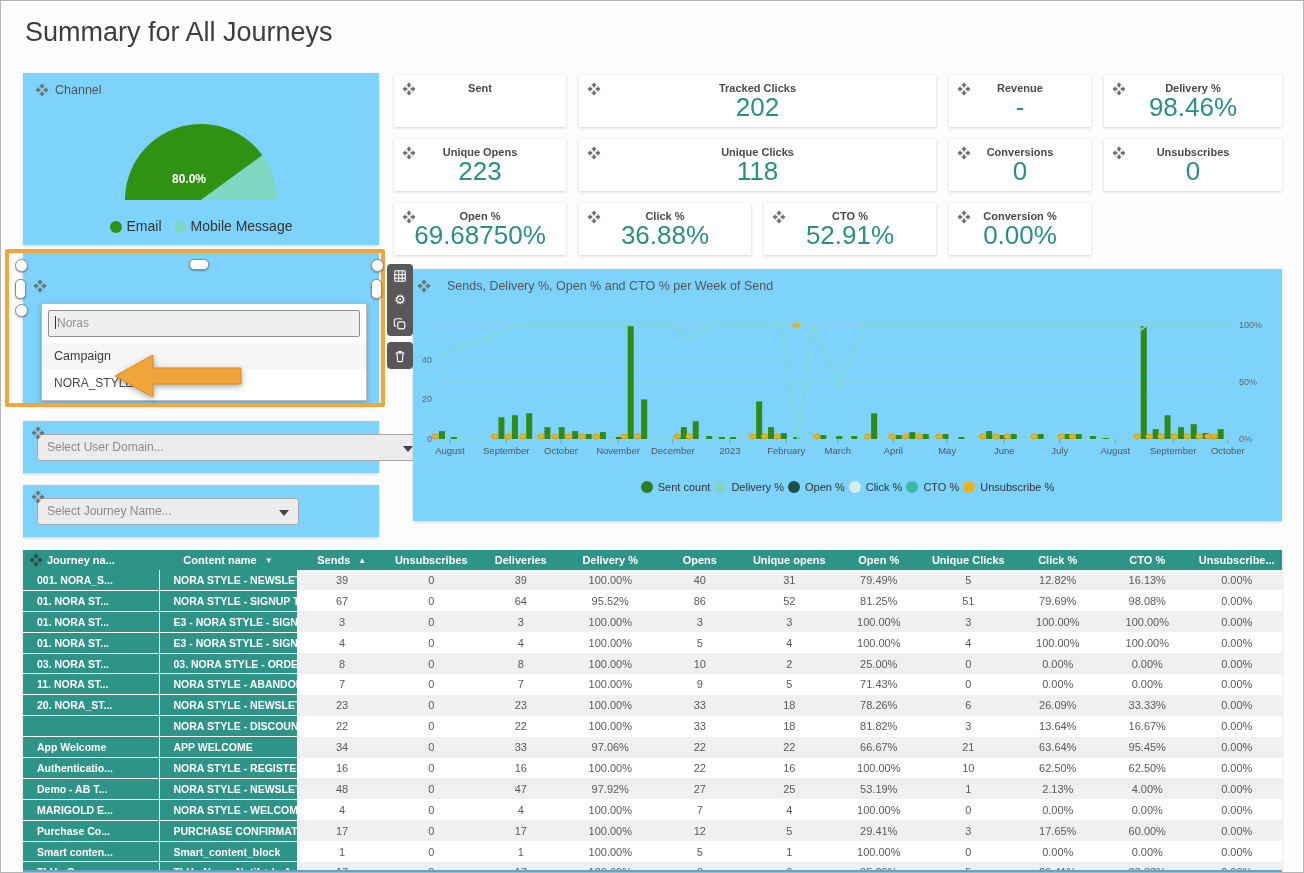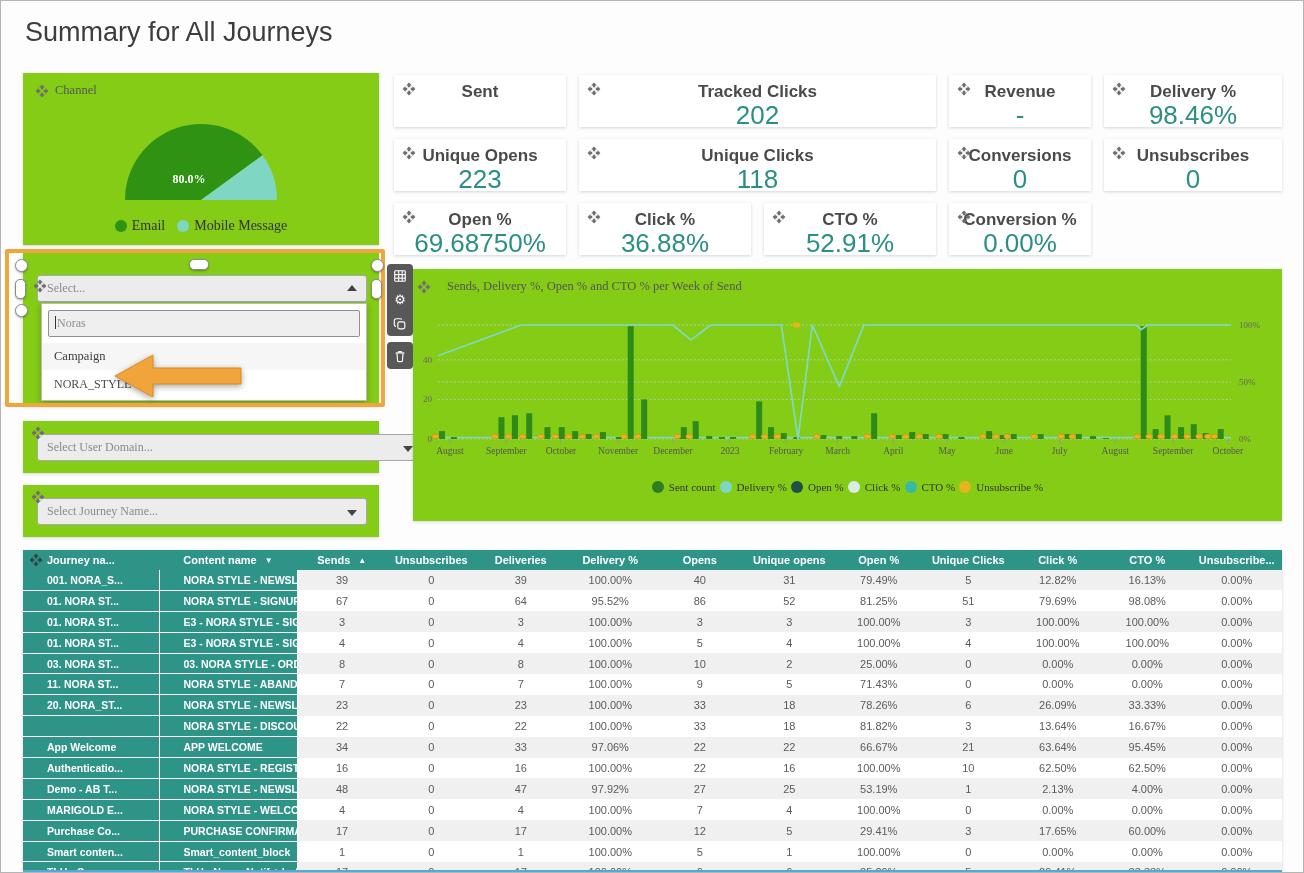--- a/index.html
+++ b/index.html
@@ -1,29 +1,29 @@
 <!DOCTYPE html>
 <html><head>
 <meta charset="utf-8">
 <style>
   html,body{margin:0;padding:0;}
   .page{position:relative;width:1304px;height:873px;box-sizing:border-box;background:#fdfdfd;
         border:1px solid #b5b5b5;overflow:hidden;font-family:"Liberation Sans",sans-serif;}
-  .card{position:absolute;background:#84cc16;box-shadow:0 1px 3px rgba(0,0,0,.16);font-family:Liberation Serif, serif;}
+  .card{position:absolute;background:#7dd3fc;box-shadow:0 1px 3px rgba(0,0,0,.16);}
   .page-title{position:absolute;left:24px;top:16px;font-size:27px;color:#3d3d3d;}
   .mv{width:14px;height:14px;fill:#6e6e6e;}
   .widget-head{position:absolute;left:12px;top:10px;display:flex;align-items:center;gap:6px;
                font-size:12.5px;color:#555;}
   
   .kpi-grid{position:absolute;left:393px;top:74px;width:888px;display:grid;
             grid-template-columns:172px 172px 172px 142px 178px;grid-auto-rows:52px;
             column-gap:13px;row-gap:12px;}
   .kpi{position:relative;background:#fff;box-shadow:0 1px 3px rgba(0,0,0,.16);text-align:center;}
   .kpi .mv{position:absolute;left:8px;top:7px;}
-  .kpi-label{font-size:17px;font-weight:bold;color:#4a4a4a;margin-top:7px;}
+  .kpi-label{font-size:11px;font-weight:bold;color:#4a4a4a;margin-top:7px;}
   .kpi-value{font-size:26px;color:#2a8f85;line-height:1.05;}
   .span2{grid-column:span 2;}
   
   .legend-row{position:absolute;left:0;right:0;display:flex;justify-content:center;gap:12px;
               font-size:14px;color:#333;align-items:center;}
   .dot{display:inline-block;width:12px;height:12px;border-radius:50%;margin-right:5px;vertical-align:-2px;}
   
   .sel{position:relative;box-sizing:border-box;background:#ececec;border:1px solid #a8a8a8;
        border-radius:3px;height:27px;line-height:25px;padding:0 26px 0 9px;font-size:12px;color:#8a8a8a;}
   .tri{position:absolute;right:9px;top:11px;width:0;height:0;border-left:5px solid transparent;
@@ -59,21 +59,21 @@
   
   .table-card{position:absolute;left:22px;top:549px;width:1259px;box-shadow:0 1px 3px rgba(0,0,0,.16);}
   table{border-collapse:collapse;width:100%;table-layout:fixed;font-size:11px;}
   thead th{background:#2f9488;color:#fff;height:20px;font-weight:bold;text-align:center;
            padding:0 4px;white-space:nowrap;overflow:hidden;}
   thead th:nth-child(1){width:108px;text-align:left;padding-left:24px;}
   thead th:nth-child(2){width:130px;}
   tbody td{height:19.9px;color:#5a5a5a;text-align:center;padding:0 4px;white-space:nowrap;overflow:hidden;background:#fff;}
   tbody tr:nth-child(odd) td{background:#f0f0f0;}
   tbody td.name{background:#2f9488 !important;color:#fff;font-weight:bold;text-align:left;font-size:10.5px;
-           border-bottom:1px solid rgba(255,255,255,.28);border-right:1px solid rgba(255,255,255,.28);padding-left:24px;}
+           border-bottom:1px solid rgba(255,255,255,.28);border-right:1px solid rgba(255,255,255,.28);padding-left:14px;}
   .sort-arrow{font-size:8px;margin-left:8px;vertical-align:1px;}
   .tbl-mv{position:absolute;left:6px;top:3px;z-index:5;}
   .tbl-mv .mv{fill:#2c2c2c;opacity:.75;}
   .hscroll{position:absolute;left:22px;top:869px;width:1259px;height:3.5px;background:#55aad5;z-index:40;}
 </style>
 </head>
 <body>
 
 <svg width="0" height="0" style="position:absolute">
     <defs>
@@ -187,24 +187,20 @@
         </svg>
         <div class="kpi-label">Conversion %</div>
         <div class="kpi-value">0.00%</div>
       </div>
   </div>
 
   <div class="card" style="left:22px;top:252px;width:356px;height:152px;box-shadow:0 1px 4px rgba(0,0,0,.2);">
     <svg class="mv" viewBox="0 0 24 24" style="position:absolute;left:10px;top:26px;z-index:14;">
         <use href="#mvico"></use>
       </svg>
-    <div class="sel" style="position:absolute;left:14px;top:22px;width:330px;">
-      <span>Select...</span>
-      <span class="tri up"></span>
-    </div>
     <div class="panel" style="left:18px;top:50px;width:326px;height:98px;">
       <div class="search"><span class="caret"></span><span>Noras</span></div>
       <div class="grp">Campaign</div>
       <div class="opt">NORA_STYLE</div>
     </div>
 
     <div class="hdl c" style="left:-8px;top:6px;"></div>
     <div class="hdl ph" style="left:166px;top:6px;"></div>
     <div class="hdl c" style="left:348px;top:6px;"></div>
     <div class="hdl pv" style="left:-8px;top:26px;"></div>
@@ -245,21 +241,21 @@
     <div class="sel" style="position:absolute;left:14px;top:13px;width:386px;">
       <span>Select User Domain...</span>
       <span class="tri down"></span>
     </div>
   </div>
 
   <div class="card" style="left:22px;top:484px;width:356px;height:52px;">
     <svg class="mv" viewBox="0 0 24 24" style="position:absolute;left:8px;top:5px;z-index:2;">
         <use href="#mvico"></use>
       </svg>
-    <div class="sel" style="position:absolute;left:14px;top:13px;width:330px;">
+    <div class="sel" style="position:absolute;left:14px;top:13px;width:262px;">
       <span>Select Journey Name...</span>
       <span class="tri down"></span>
     </div>
   </div>
 
   <div class="card" style="left:412px;top:268px;width:869px;height:252px;">
     <div class="chart-title">
       <svg class="mv" viewBox="0 0 24 24">
           <use href="#mvico"></use>
         </svg>

